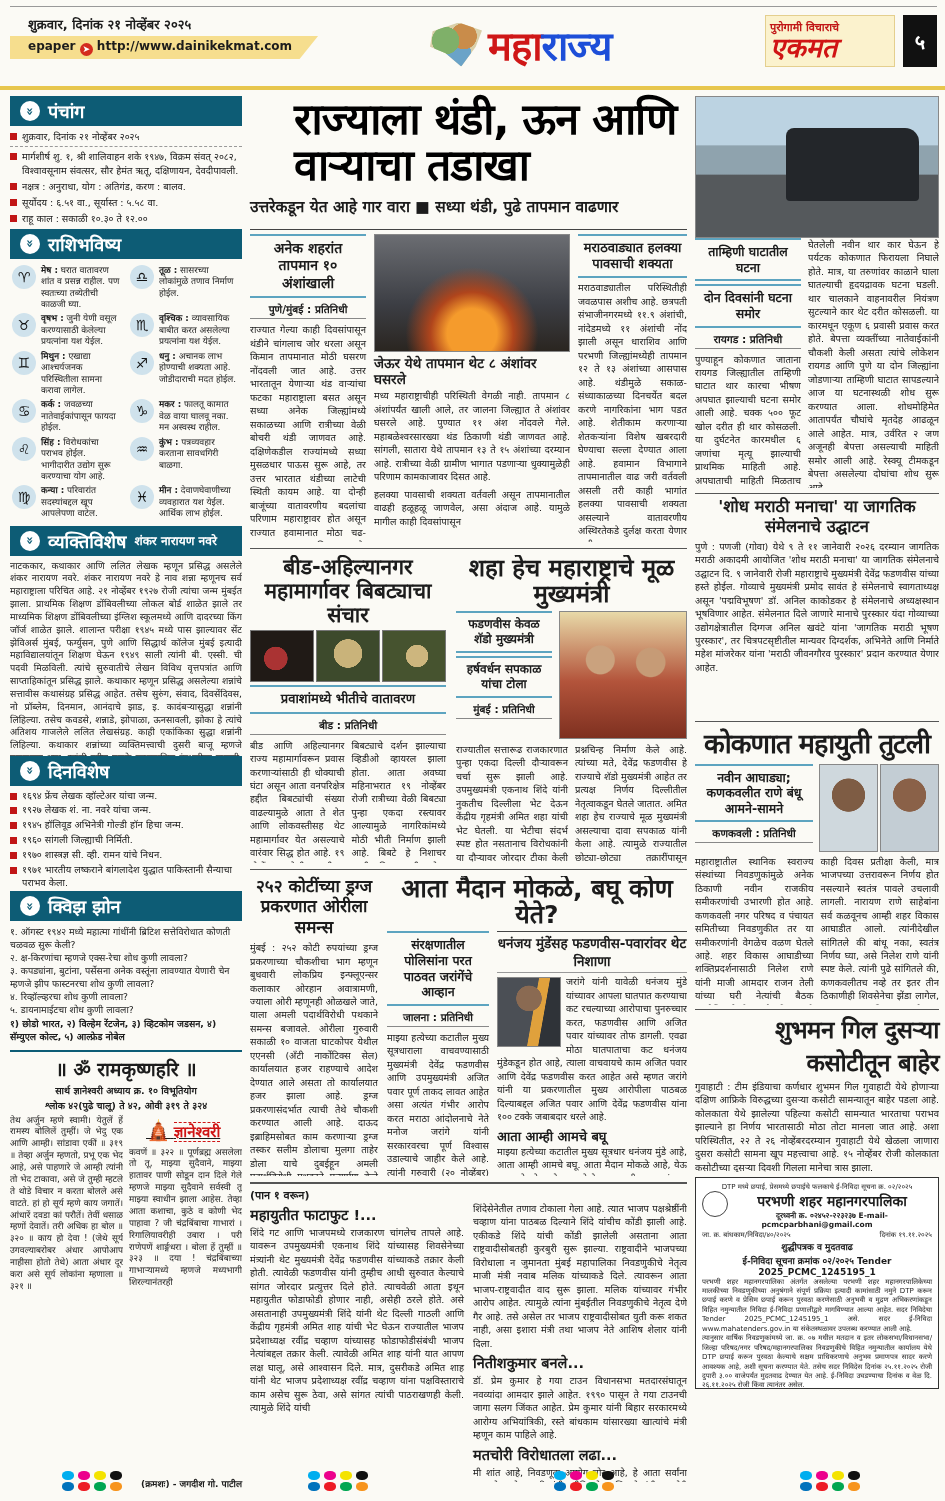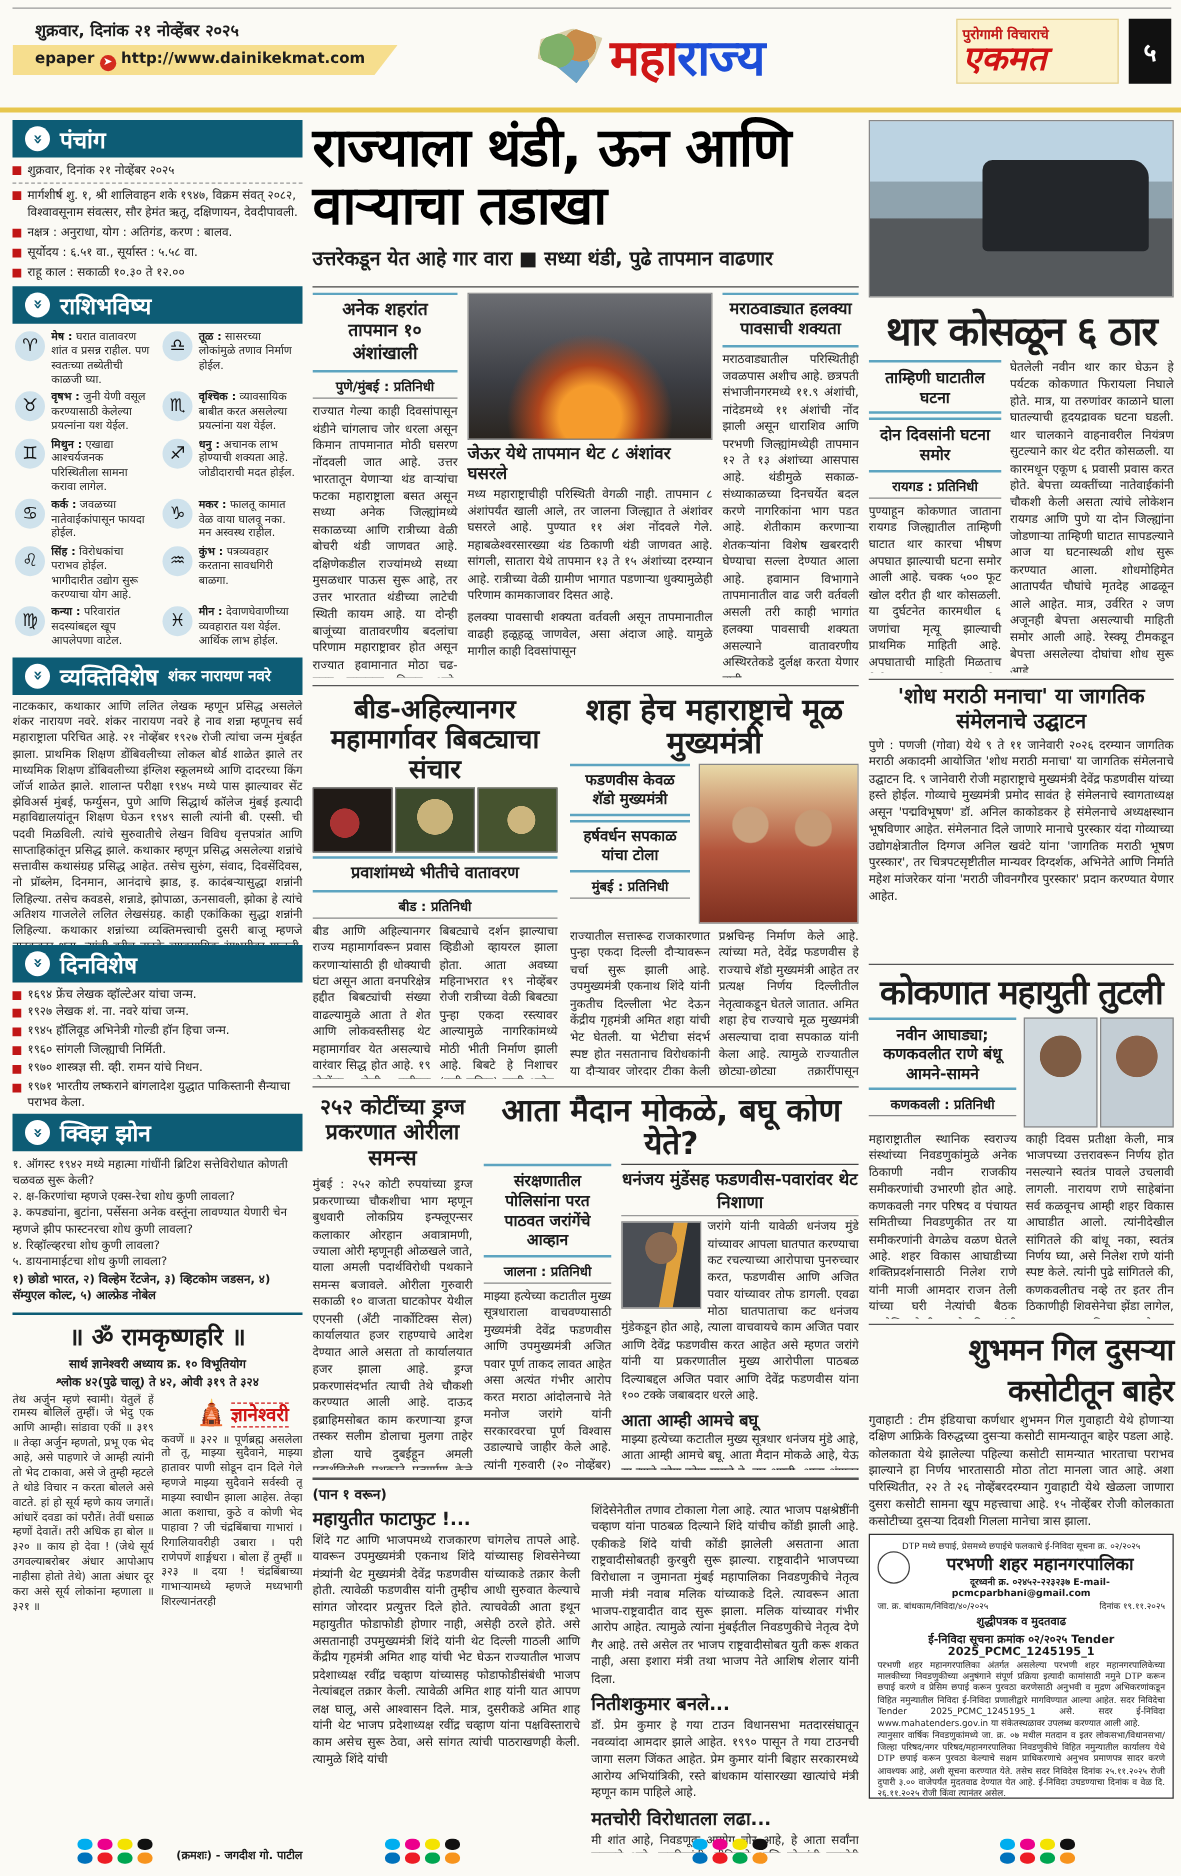--- a/index.html
+++ b/index.html
@@ -52,27 +52,27 @@
   .zod { width:24px; height:24px; flex:none; border-radius:50%; background:#cfe2ec; color:#111; display:flex; align-items:center; justify-content:center; font-size:14px; }
   .vyakti-body { font-size:9.3px; line-height:1.38; text-align:justify; height:196px; overflow:hidden; }
   .din-item { display:flex; font-size:9.5px; line-height:1.35; margin-bottom:2px; }
   .quiz-q { font-size:9.3px; line-height:1.4; }
   .quiz-a { font-size:9.3px; font-weight:bold; line-height:1.35; margin-top:2px; }
   .ram { border-top:2px solid #0d5c75; margin-top:6px; padding-top:4px; }
   .ram-title { text-align:center; font-size:19px; font-weight:bold; }
   .ram-sub { text-align:center; font-size:9.5px; font-weight:bold; margin:2px 0; }
   .ram-cols { display:flex; gap:6px; margin-top:3px; }
   .ram-col { flex:1; font-size:8.8px; line-height:1.35; text-align:justify; height:360px; overflow:hidden; }
-  .dny-logo { float:right; width:96px; text-align:center; margin:2px 0 3px 4px; }
+  .dny-logo { float:right; width:96px; margin:2px 0 3px 4px;text-decoration:underline; }
   .dny-logo .art { font-size:20px; color:#d01414; }
   .dny-logo .nm { color:#d01414; font-weight:bold; font-size:15px; border-top:1px dashed #d01414; border-bottom:1px dashed #d01414; }
   .ram-credit { font-size:9px; font-weight:bold; text-align:right; margin-top:2px; }
 
   
-  .lead-hl { font-size:43px; font-weight:bold; line-height:1.08; letter-spacing:-1px; color:#000; }
+  .lead-hl { font-size:43px; font-weight:bold; line-height:1.08; letter-spacing:-1px; color:#000;margin-left:44px; }
   .lead-sub { font-size:15.5px; font-weight:bold; margin:6px 0 4px; border-bottom:1.5px solid #444; padding-bottom:12px; }
   .lead-cols { display:flex; gap:8px; margin-top:4px; height:308px; overflow:hidden; }
   .lead-c1 { width:116px; flex:none; }
   .lead-c2 { width:196px; flex:none; }
   .lead-c3 { flex:1; }
   .lead-photo { height:118px; background:
       radial-gradient(circle at 50% 85%, #f59b2c 0 18%, #b0451c 30%, transparent 48%),
       linear-gradient(#6b6d72, #3c3e44 60%, #2a2520); border:1px solid #888; }
   .cap-title { font-weight:bold; font-size:13.5px; line-height:1.2; margin:3px 0 2px; }
 
@@ -455,21 +455,20 @@
           <div class="body-sm">मी शांत आहे, निवडणूक आयोग चोर आहे, हे आता सर्वांना समजले आहे. नागरिकांनी, मीडियाने आणि लोकांनी मतचोरी विरोधातील लढ्यात सहभागी व्हावे, असे आवाहनही त्यांनी यावेळी केले.</div>
         </div>
       </div>
     </div>
   </main>
 
   <div class="colR">
 
     <article>
       <div class="thar-photo photo"></div>
-      <h2 class="thar-hl">थार कोसळून ६ ठार</h2>
       <div class="thar-cols">
         <div class="thar-c1">
           <div class="subbox" style="font-size:12.5px;">ताम्हिणी घाटातील घटना</div>
           <div class="subbox" style="font-size:12.5px;">दोन दिवसांनी घटना समोर</div>
           <div class="byline">रायगड : प्रतिनिधी</div>
           <div class="body-sm">पुण्याहून कोकणात जाताना रायगड जिल्ह्यातील ताम्हिणी घाटात थार कारचा भीषण अपघात झाल्याची घटना समोर आली आहे. चक्क ५०० फूट खोल दरीत ही थार कोसळली. या दुर्घटनेत कारमधील ६ जणांचा मृत्यू झाल्याची प्राथमिक माहिती आहे. अपघाताची माहिती मिळताच येथील सह्याद्री वन्यजीव रक्षणार्थ सामाजिक संस्था आणि रेस्क्यू टीमकडून थारमधील तरुणांसाठी शोध मोहीम राबविण्यात आली. परवा मंगळवारी रात्री हा अपघात झाला असून नातेवाईकांनी शोधाशोध सुरू केल्यानंतर आज ही घटना उघडकीस आली. दरम्यान, २० दिवसांपूर्वीच</div>
         </div>
         <div class="body-sm" style="flex:1;">घेतलेली नवीन थार कार घेऊन हे पर्यटक कोकणात फिरायला निघाले होते. मात्र, या तरुणांवर काळाने घाला घातल्याची हृदयद्रावक घटना घडली. थार चालकाने वाहनावरील नियंत्रण सुटल्याने कार थेट दरीत कोसळली. या कारमधून एकूण ६ प्रवासी प्रवास करत होते. बेपत्ता व्यक्तींच्या नातेवाईकांनी चौकशी केली असता त्यांचे लोकेशन रायगड आणि पुणे या दोन जिल्ह्यांना जोडणाऱ्या ताम्हिणी घाटात सापडल्याने आज या घटनास्थळी शोध सुरू करण्यात आला. शोधमोहिमेत आतापर्यंत चौघांचे मृतदेह आढळून आले आहेत. मात्र, उर्वरित २ जण अजूनही बेपत्ता असल्याची माहिती समोर आली आहे. रेस्क्यू टीमकडून बेपत्ता असलेल्या दोघांचा शोध सुरू आहे.</div>
       </div>
     </article>

